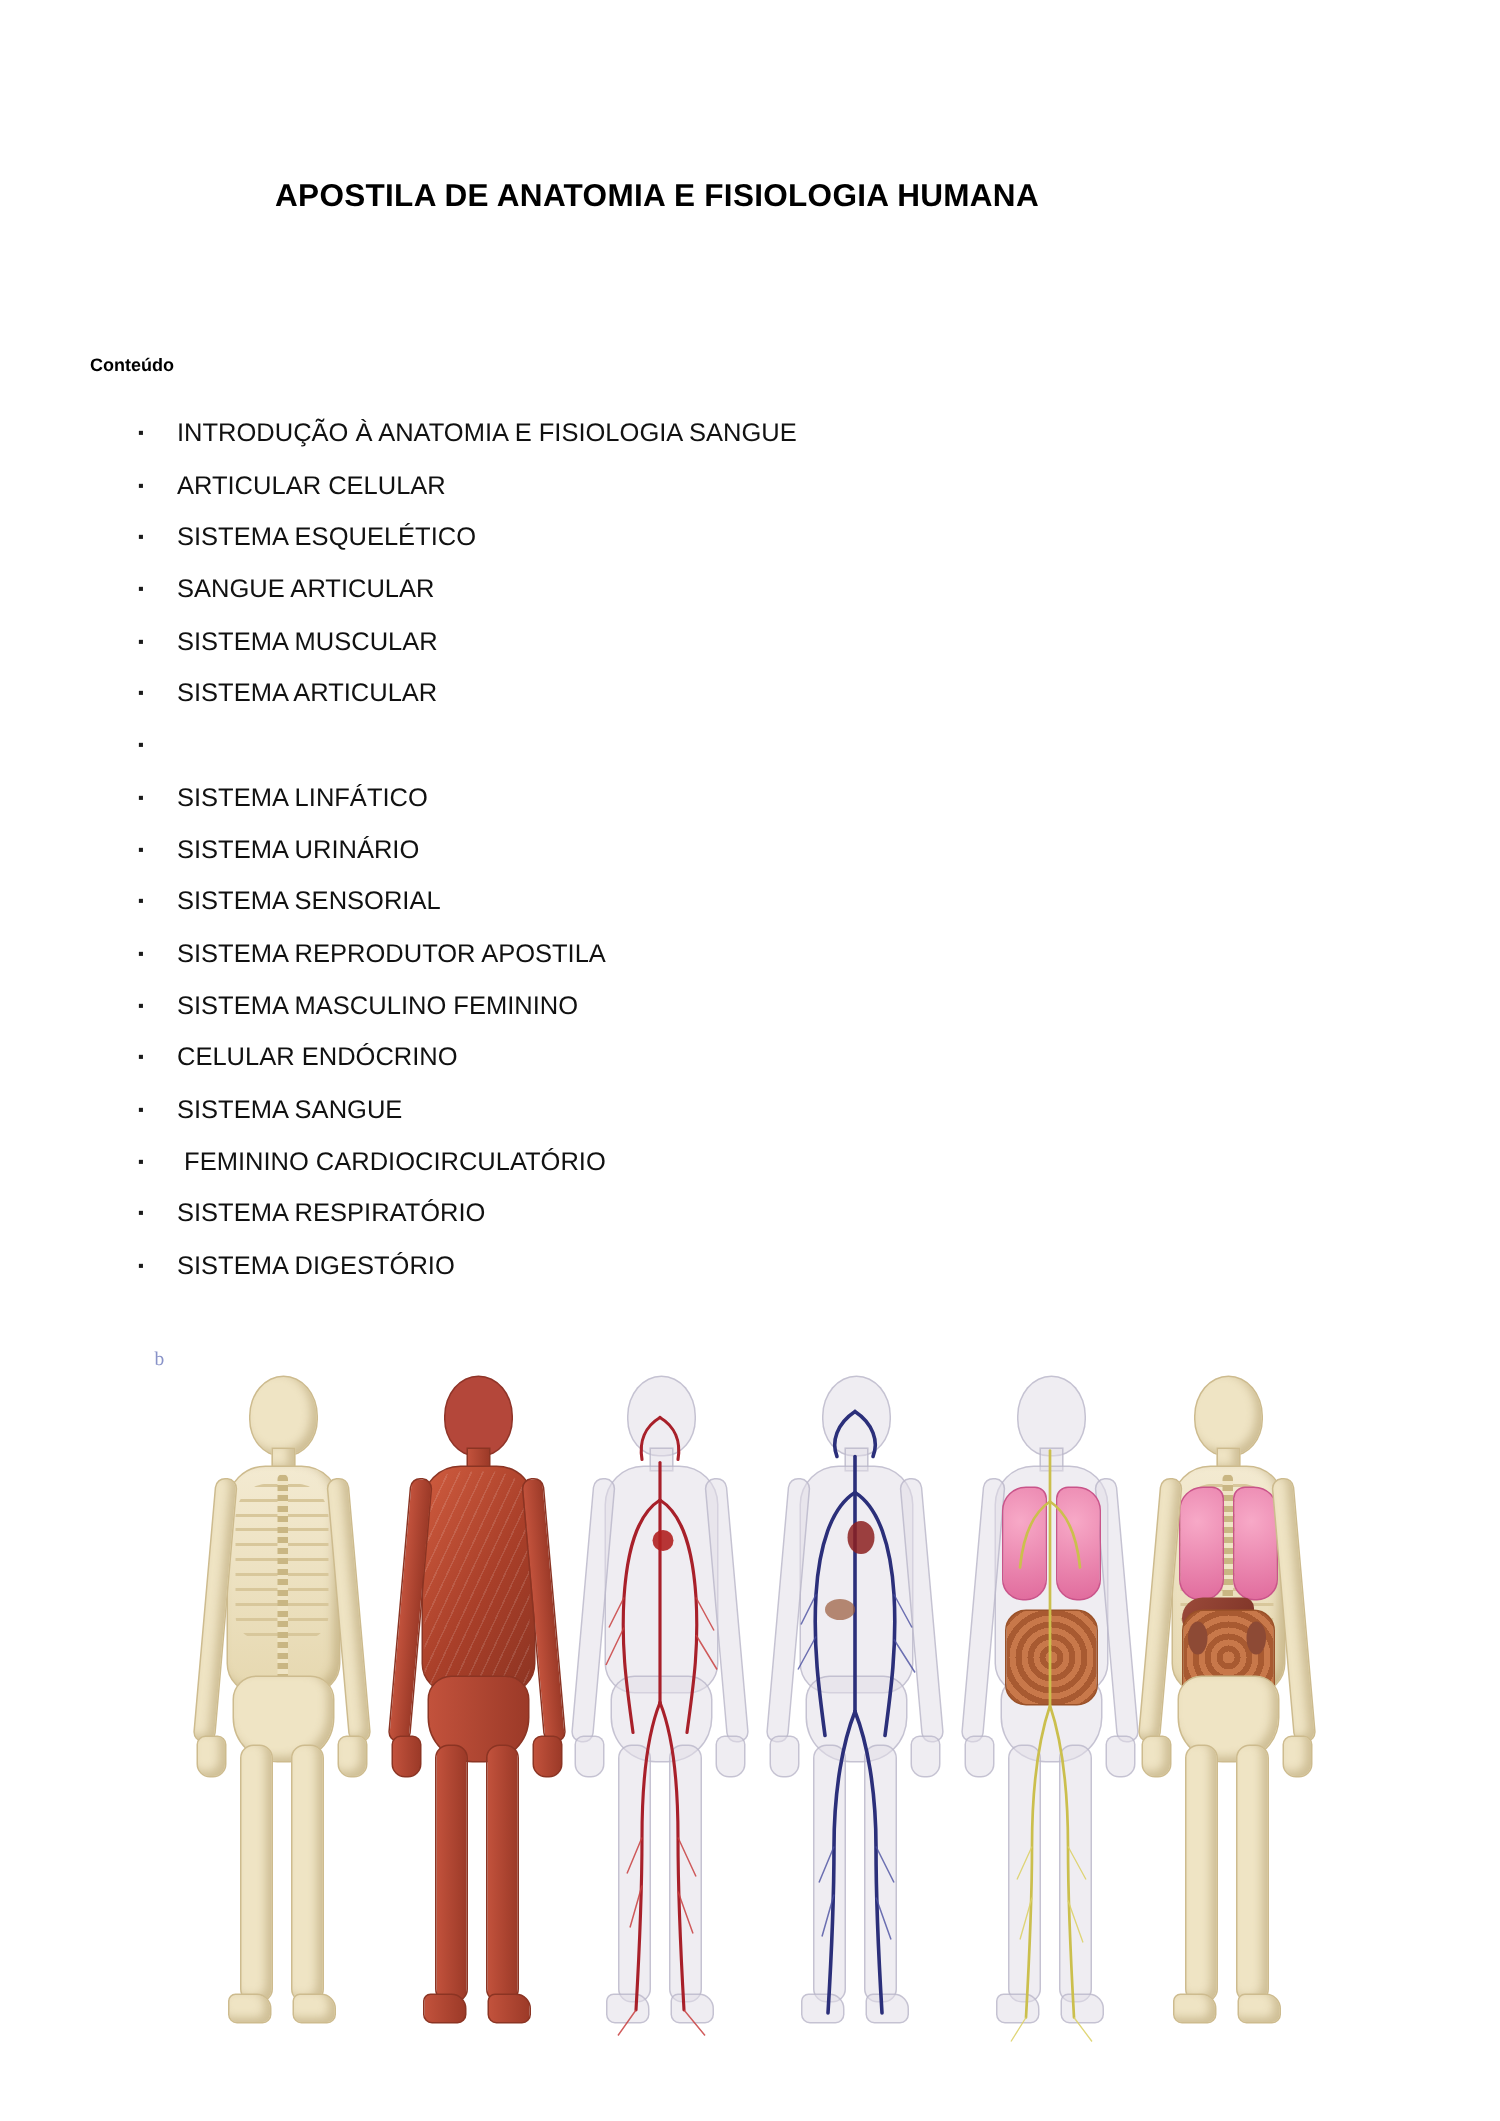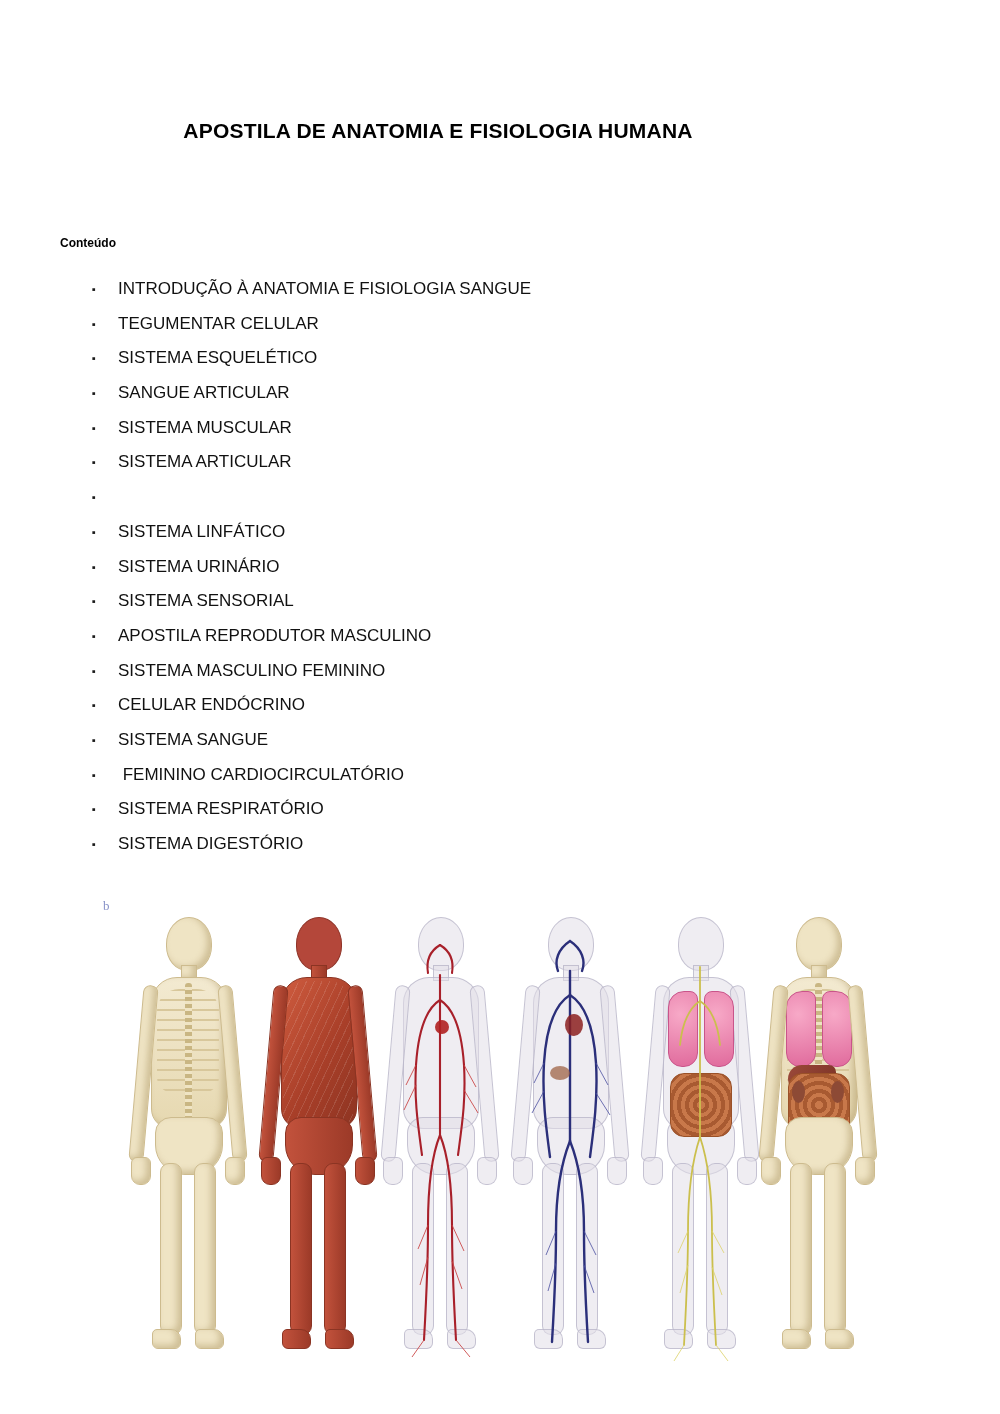--- a/index.html
+++ b/index.html
@@ -290,30 +290,30 @@
 <body>
 
 <div class="page">
 
   <h1 class="doc-title">APOSTILA DE ANATOMIA E FISIOLOGIA HUMANA</h1>
 
   <div class="section-label">Conteúdo</div>
 
   <ul class="toc">
     <li><span class="bullet">▪</span><span>INTRODUÇÃO À ANATOMIA E FISIOLOGIA SANGUE</span></li>
-    <li><span class="bullet">▪</span><span>TEGUMENTAR CELULAR</span></li>
+    <li><span class="bullet">▪</span><span>ARTICULAR CELULAR</span></li>
     <li><span class="bullet">▪</span><span>SISTEMA ESQUELÉTICO</span></li>
     <li><span class="bullet">▪</span><span>SANGUE ARTICULAR</span></li>
     <li><span class="bullet">▪</span><span>SISTEMA MUSCULAR</span></li>
     <li><span class="bullet">▪</span><span>SISTEMA ARTICULAR</span></li>
     <li><span class="bullet">▪</span></li>
     <li><span class="bullet">▪</span><span>SISTEMA LINFÁTICO</span></li>
     <li><span class="bullet">▪</span><span>SISTEMA URINÁRIO</span></li>
     <li><span class="bullet">▪</span><span>SISTEMA SENSORIAL</span></li>
-    <li><span class="bullet">▪</span><span>APOSTILA REPRODUTOR MASCULINO</span></li>
+    <li><span class="bullet">▪</span><span>SISTEMA REPRODUTOR APOSTILA</span></li>
     <li><span class="bullet">▪</span><span>SISTEMA MASCULINO FEMININO</span></li>
     <li><span class="bullet">▪</span><span>CELULAR ENDÓCRINO</span></li>
     <li><span class="bullet">▪</span><span>SISTEMA SANGUE</span></li>
     <li><span class="bullet">▪</span><span> FEMININO CARDIOCIRCULATÓRIO</span></li>
     <li><span class="bullet">▪</span><span>SISTEMA RESPIRATÓRIO</span></li>
     <li><span class="bullet">▪</span><span>SISTEMA DIGESTÓRIO</span></li>
   </ul>
 
   <div class="stray-mark">b</div>
 

